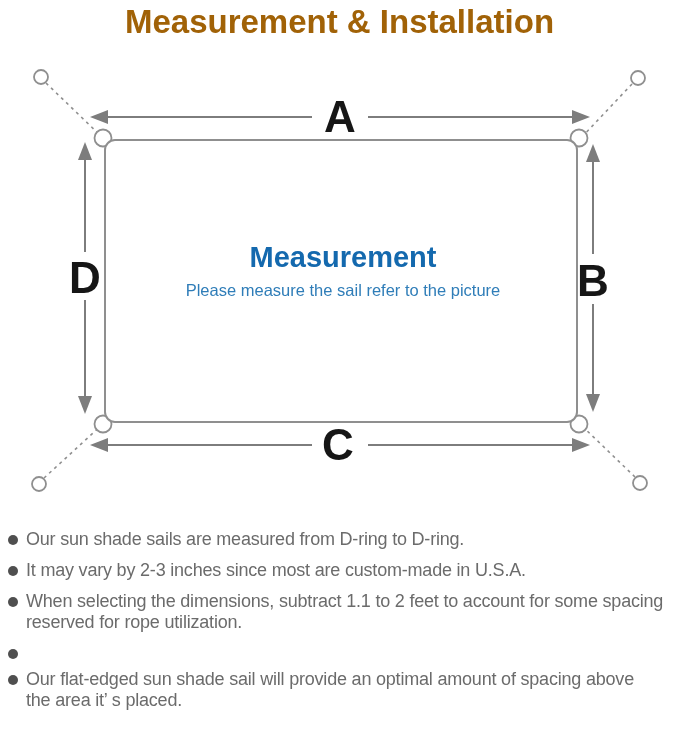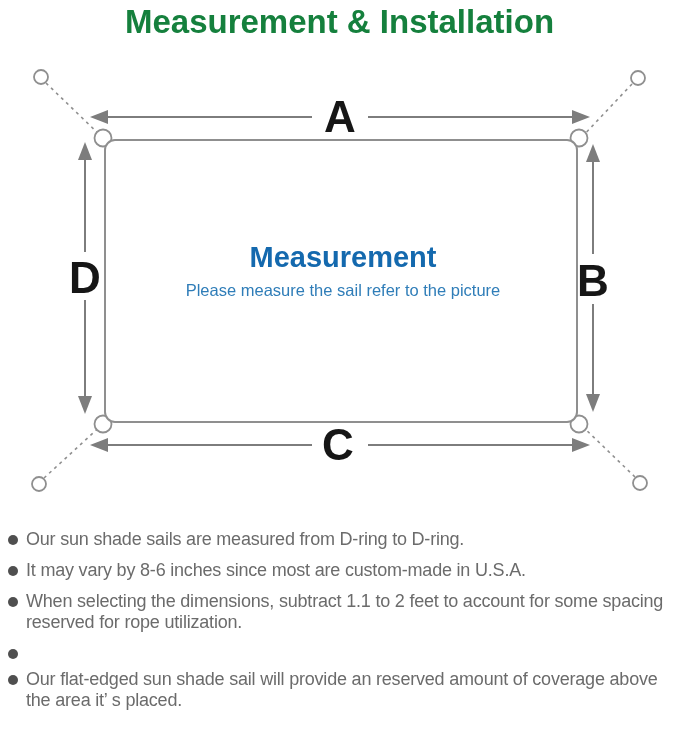--- a/index.html
+++ b/index.html
@@ -7,21 +7,21 @@
     position:relative;
     width:679px;height:739px;
     background:#ffffff;
     font-family:"Liberation Sans","DejaVu Sans",sans-serif;
     overflow:hidden;
   }
   .title{
     position:absolute;top:0;left:0;right:0;
     text-align:center;
     font-size:33px;font-weight:bold;
-    color:#15803d;
+    color:#a16207;
     line-height:44px;
     letter-spacing:0px;
   }
   .diagram{position:absolute;top:60px;left:0;}
   .notes{position:absolute;top:529px;left:8px;width:664px;}
   .note{display:flex;align-items:flex-start;margin-bottom:10px;}
   .note .dot{
     flex:0 0 auto;
     width:10px;height:10px;border-radius:50%;
     background:#4f4f4f;
@@ -96,30 +96,30 @@
     <text x="343" y="236" text-anchor="middle" font-size="16.5" fill="#2f7db8">Please measure the sail refer to the picture</text>
   </svg>
 
   <div class="notes">
     <div class="note">
       <span class="dot"></span>
       <span class="note-text">Our sun shade sails are measured from D-ring to D-ring.</span>
     </div>
     <div class="note">
       <span class="dot"></span>
-      <span class="note-text">It may vary by 8-6 inches since most are custom-made in U.S.A.</span>
+      <span class="note-text">It may vary by 2-3 inches since most are custom-made in U.S.A.</span>
     </div>
     <div class="note">
       <span class="dot"></span>
       <span class="note-text">When selecting the dimensions, subtract 1.1 to 2 feet to account for some spacing
 reserved for rope utilization.</span>
     </div>
     <div class="note">
       <span class="dot"></span>
     </div>
     <div class="note">
       <span class="dot"></span>
-      <span class="note-text">Our flat-edged sun shade sail will provide an reserved amount of coverage above
+      <span class="note-text">Our flat-edged sun shade sail will provide an optimal amount of spacing above
 the area it’ s placed.</span>
     </div>
   </div>
 
 </div>
 
 </body></html>

